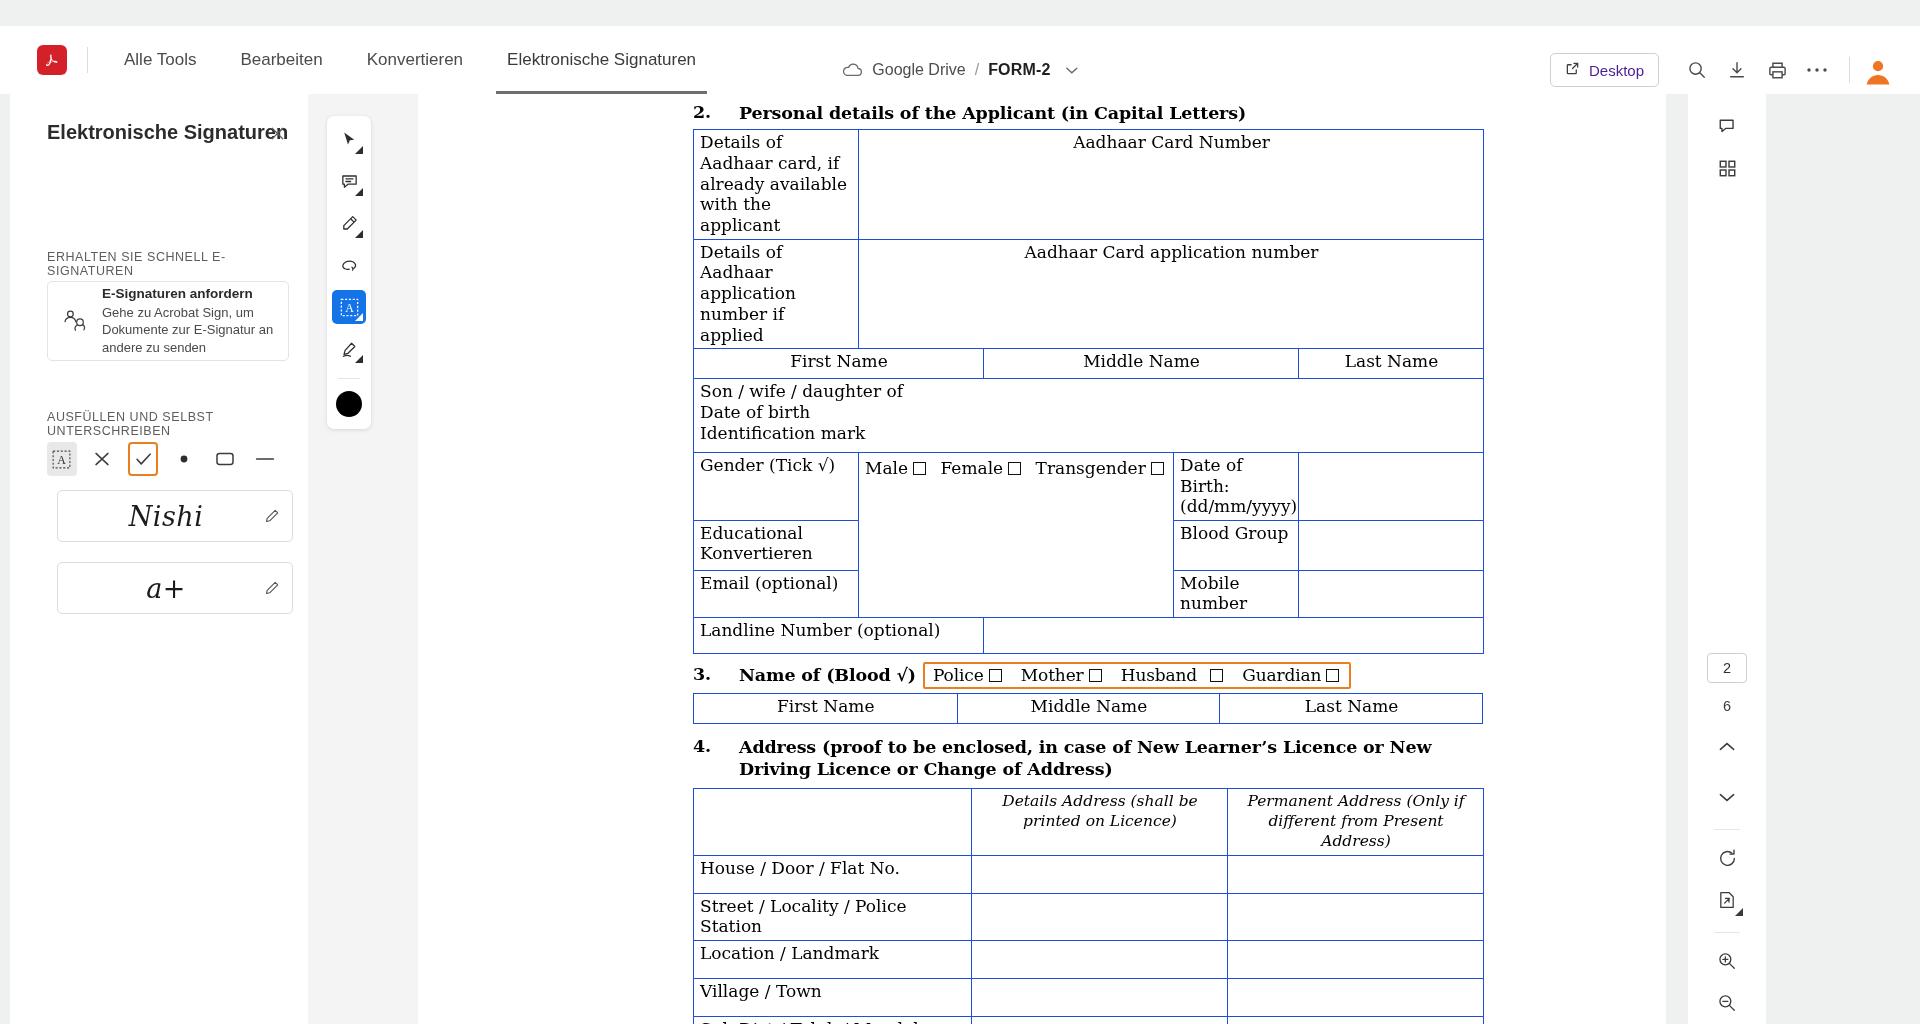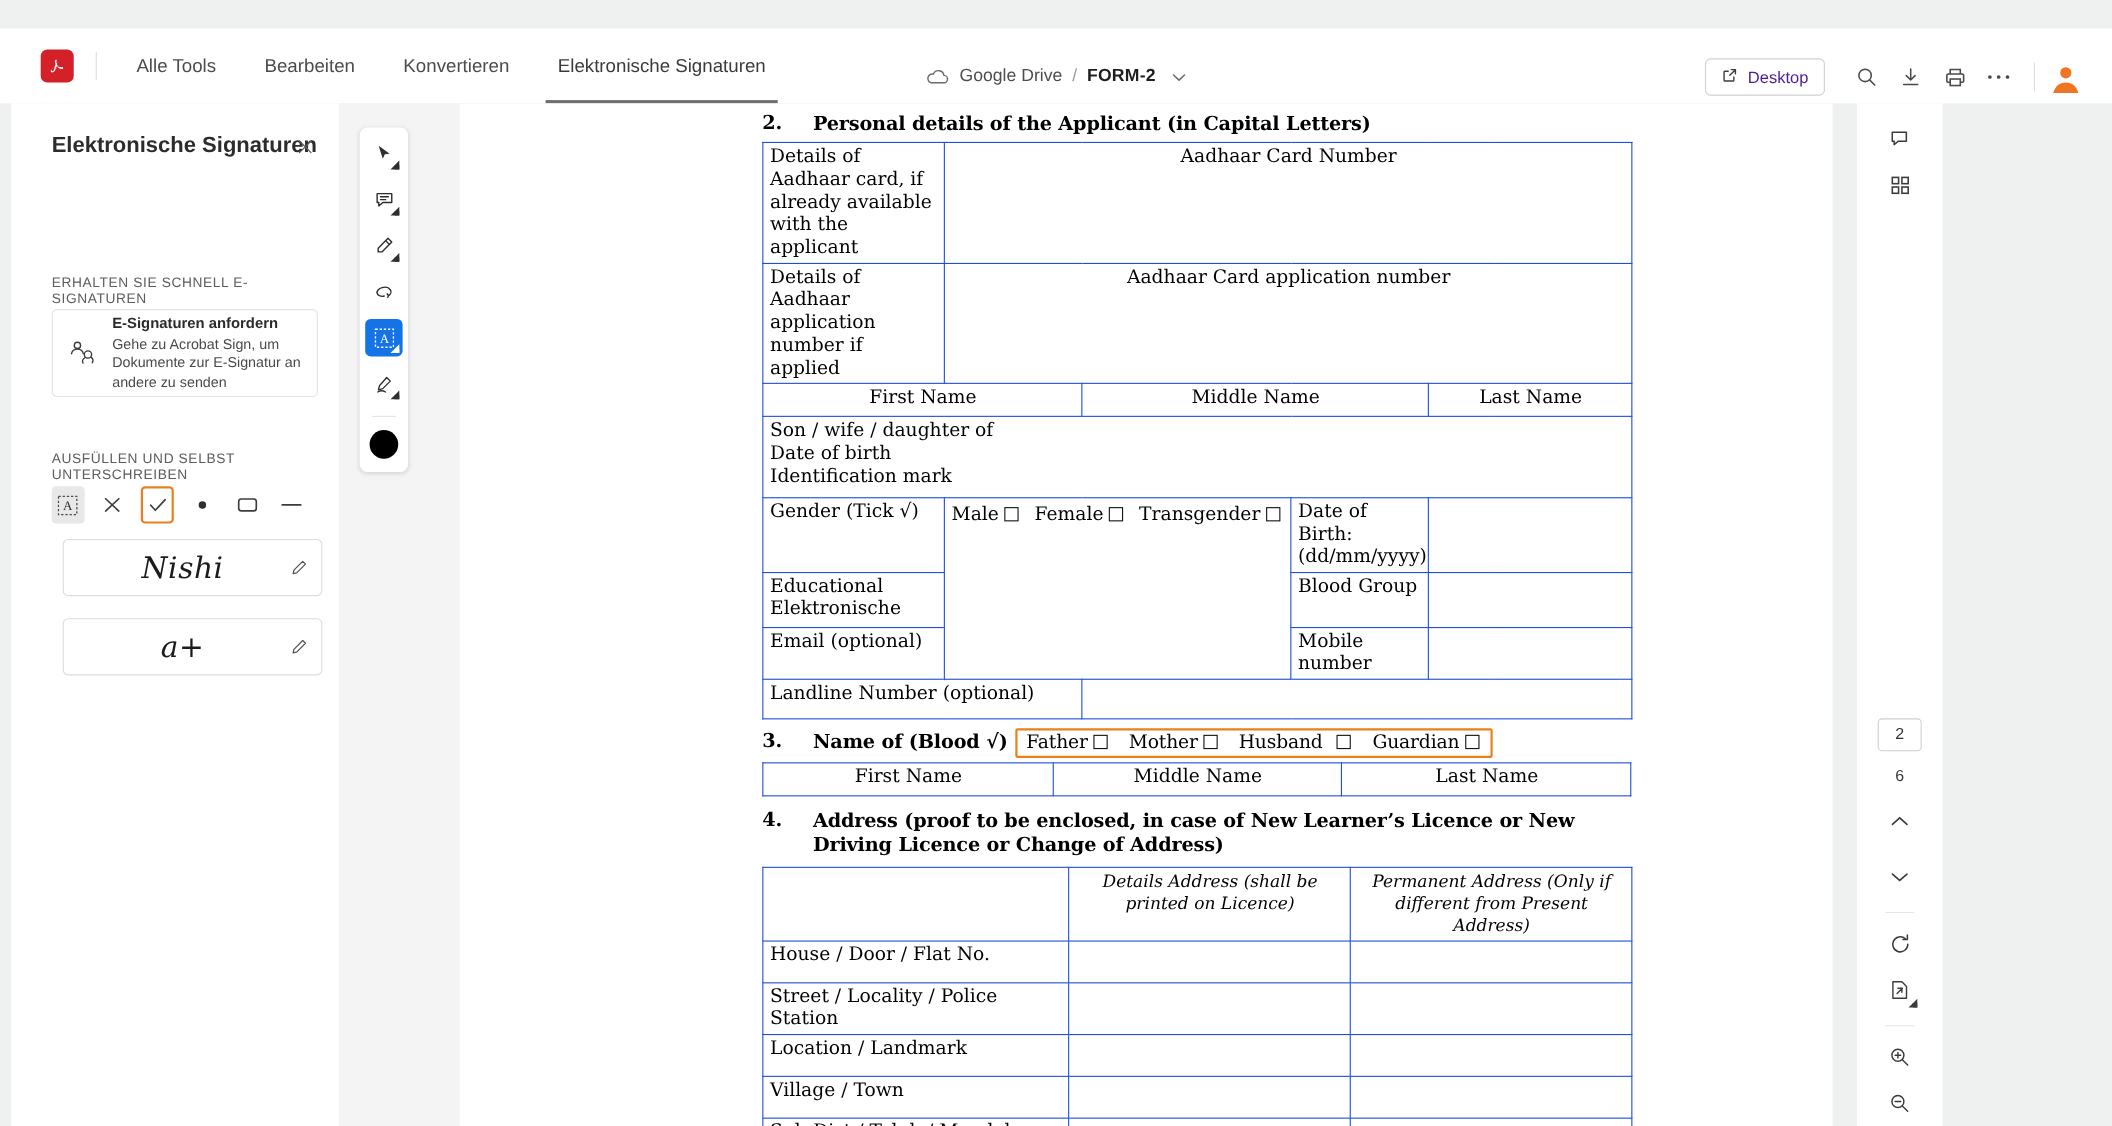--- a/index.html
+++ b/index.html
@@ -422,42 +422,42 @@
                 <td class="mid" style="height:52px;">Gender (Tick √)</td>
                 <td colspan="2" rowspan="3" class="mid" style="vertical-align:top;padding-top:5px;">
                   <span>Male</span><span class="chk"></span>
                   <span style="margin-left:6px">Female</span><span class="chk"></span>
                   <span style="margin-left:6px">Transgender</span><span class="chk"></span>
                 </td>
                 <td class="mid" style="line-height:1.2;">Date of Birth: (dd/mm/yyyy)</td>
                 <td colspan="2"></td>
               </tr>
               <tr>
-                <td class="mid" style="height:50px;line-height:1.2;">Educational Elektronische</td>
+                <td class="mid" style="height:50px;line-height:1.2;">Educational Konvertieren</td>
                 <td class="mid">Blood Group</td>
                 <td colspan="2"></td>
               </tr>
               <tr>
                 <td class="mid" style="height:36px;">Email (optional)</td>
                 <td class="mid">Mobile number</td>
                 <td colspan="2"></td>
               </tr>
               <tr>
                 <td colspan="2" class="mid" style="height:36px;">Landline Number (optional)</td>
                 <td colspan="4"></td>
               </tr>
             </tbody>
           </table>
 
           <div class="hl-wrap" style="margin:10px 0 4px 0;">
             <div class="sec-head">
               <span class="sec-num">3.</span>
               <span class="sec-txt" style="flex:0 0 190px;">Name of (Blood √)</span>
               <span style="font-weight:normal;font-size:17px;white-space:nowrap;padding:1px 7px 2px 8px;border:2.5px solid #e8801f;border-radius:2px;margin-left:-6px;margin-top:-2px;">
-                <span>Father</span><span class="chk"></span>
+                <span>Police</span><span class="chk"></span>
                 <span style="margin-left:11px">Mother</span><span class="chk"></span>
                 <span style="margin-left:11px">Husband</span><span class="chk" style="margin-left:13px"></span>
                 <span style="margin-left:11px">Guardian</span><span class="chk"></span>
               </span>
             </div>
           </div>
 
           <table class="ftab">
             <colgroup>
                 <col style="width:33.4%">

